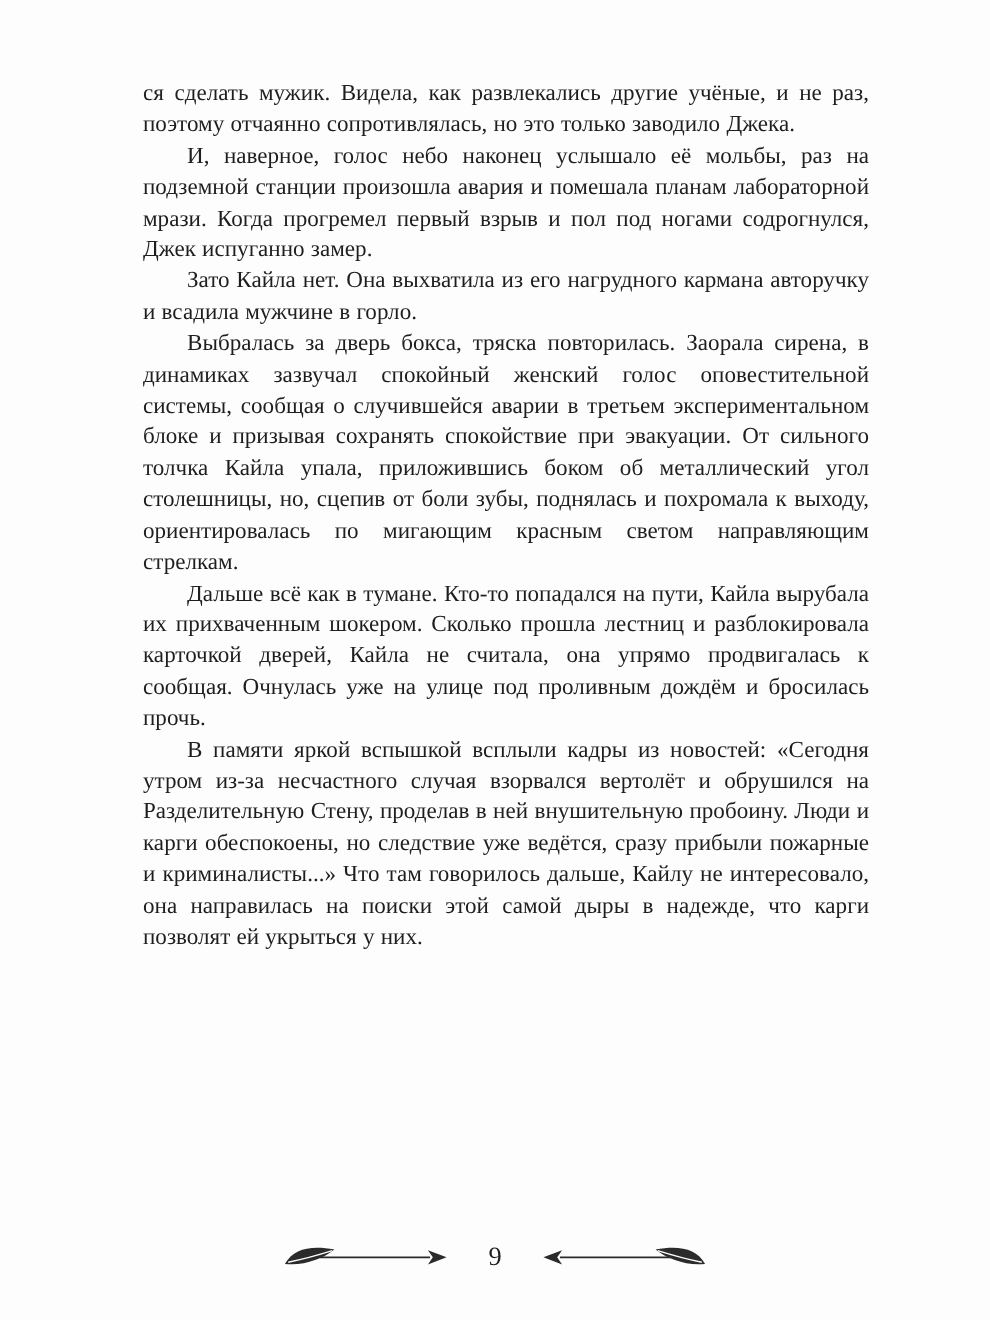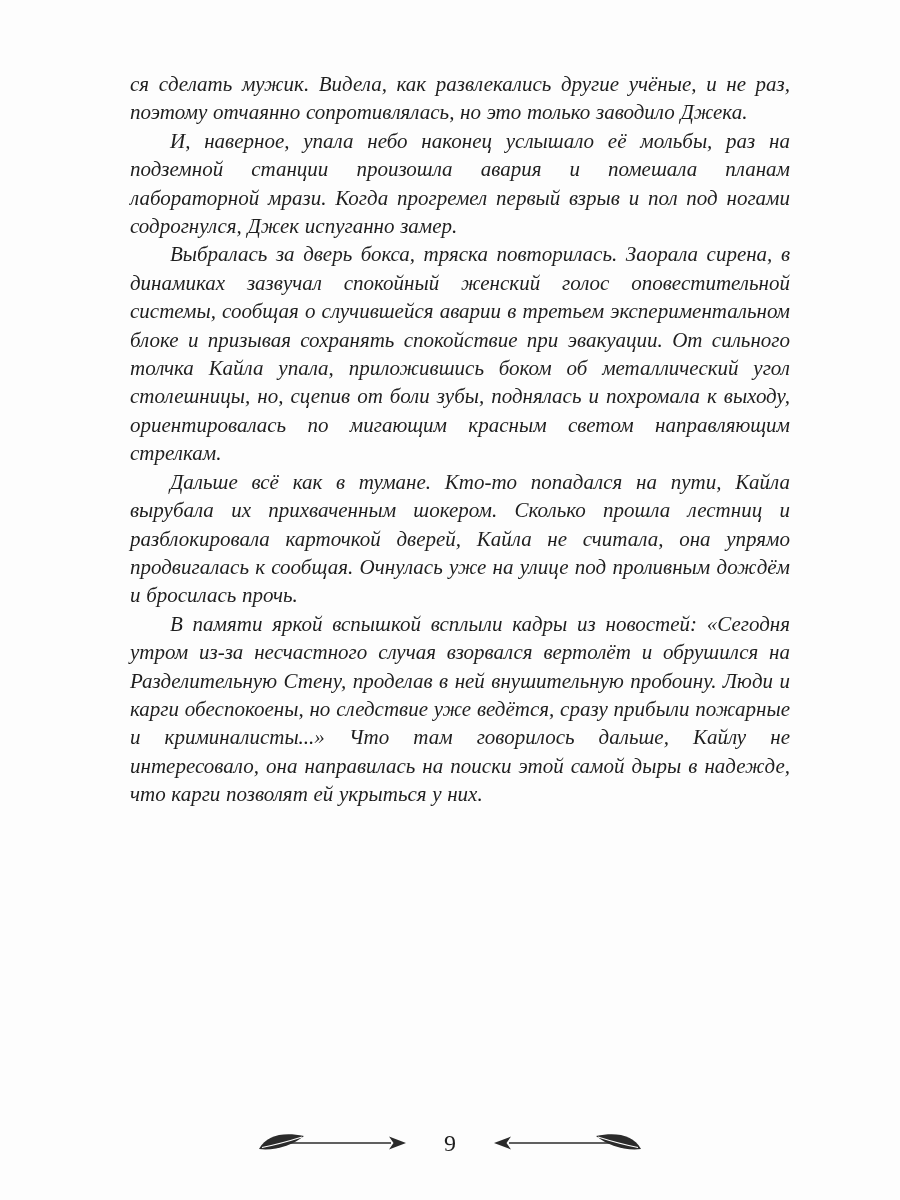--- a/index.html
+++ b/index.html
@@ -25,21 +25,20 @@
   .para {
     margin: 0;
     font-size: 21px;
     line-height: 28.4px;
     color: #1e1e1e;
     text-align: justify;
     text-indent: 40px;
     hyphens: auto;
     -webkit-hyphens: auto;
     word-spacing: 0.4px;
-    font-style: italic;
   }
   .para.no-indent {
     text-indent: 0;
   }
   .footer {
     position: absolute;
     left: 0;
     right: 0;
     bottom: 44px;
     display: flex;
@@ -61,21 +60,22 @@
     transform: scaleX(-1);
   }
 </style>
 </head>
 <body>
 
 <div class="book-page">
 
   <div class="text-block">
     <p class="para no-indent">ся сделать мужик. Видела, как развлекались другие учёные, и не раз, поэтому отчаянно сопротивлялась, но это только заводило Джека.</p>
-    <p class="para">И, наверное, упала небо наконец услышало её мольбы, раз на подземной станции произошла авария и помешала планам лабораторной мрази. Когда прогремел первый взрыв и пол под ногами содрогнулся, Джек испуганно замер.</p>
+    <p class="para">И, наверное, голос небо наконец услышало её мольбы, раз на подземной станции произошла авария и помешала планам лабораторной мрази. Когда прогремел первый взрыв и пол под ногами содрогнулся, Джек испуганно замер.</p>
+    <p class="para">Зато Кайла нет. Она выхватила из его нагрудного кармана авторучку и всадила мужчине в горло.</p>
     <p class="para">Выбралась за дверь бокса, тряска повторилась. Заорала сирена, в динамиках зазвучал спокойный женский голос оповестительной системы, сообщая о случившейся аварии в третьем экспериментальном блоке и призывая сохранять спокойствие при эвакуации. От сильного толчка Кайла упала, приложившись боком об металлический угол столешницы, но, сцепив от боли зубы, поднялась и похромала к выходу, ориентировалась по мигающим красным светом направляющим стрелкам.</p>
     <p class="para">Дальше всё как в тумане. Кто-то попадался на пути, Кайла вырубала их прихваченным шокером. Сколько прошла лестниц и разблокировала карточкой дверей, Кайла не считала, она упрямо продвигалась к сообщая. Очнулась уже на улице под проливным дождём и бросилась прочь.</p>
     <p class="para">В памяти яркой вспышкой всплыли кадры из новостей: «Сегодня утром из-за несчастного случая взорвался вертолёт и обрушился на Разделительную Стену, проделав в ней внушительную пробоину. Люди и карги обеспокоены, но следствие уже ведётся, сразу прибыли пожарные и криминалисты...» Что там говорилось дальше, Кайлу не интересовало, она направилась на поиски этой самой дыры в надежде, что карги позволят ей укрыться у них.</p>
   </div>
 
   <div class="footer">
     <svg class="ornament" width="150" height="26" viewBox="0 0 150 26" aria-hidden="true">
       <line x1="34" y1="13" x2="134" y2="13" stroke="#2b2b2b" stroke-width="1.5"></line>
       <path d="M2,19 C10,5 26,2 47,6 C36,15 18,21 2,19 Z" fill="#2b2b2b"></path>
       <path d="M5,17.5 C20,14.5 34,10.5 45,7" stroke="#fdfdfd" stroke-width="1.2" fill="none"></path>

